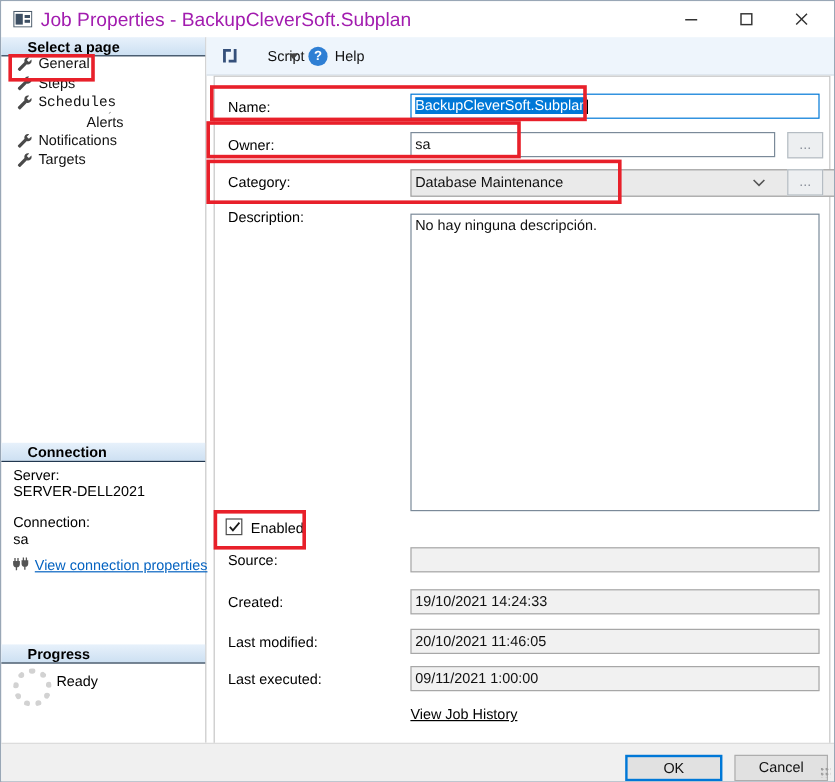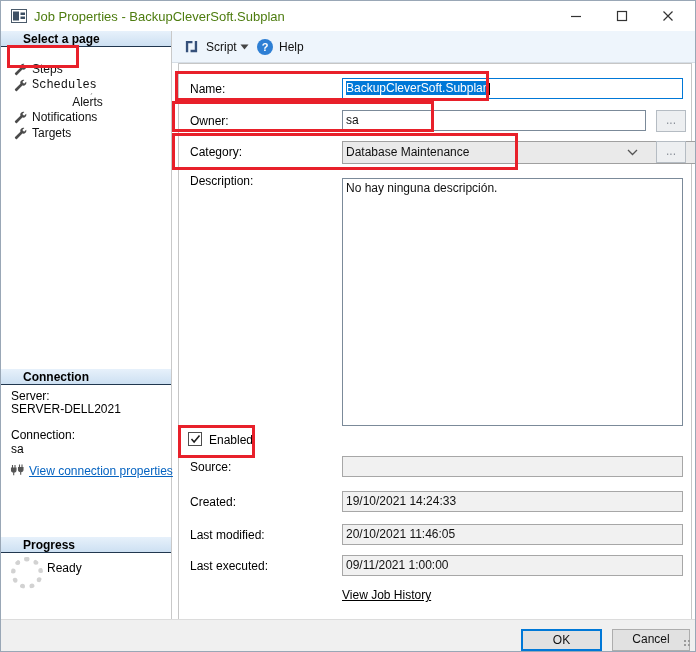--- a/index.html
+++ b/index.html
@@ -1,21 +1,21 @@
 <!DOCTYPE html>
 <html><head>
 <meta charset="utf-8">
 <style>
   html,body{margin:0;padding:0;background:#fff;}
   .window{position:relative;width:694px;height:650px;border:1px solid #99a7b6;background:#fff;
     font-family:"Liberation Sans",sans-serif;font-size:12px;color:#111;overflow:hidden;}
   
   .titlebar{position:absolute;left:0;top:0;width:100%;height:30px;background:#fff;}
   .title-icon{position:absolute;left:10px;top:8px;width:16px;height:14px;}
-  .title-text{position:absolute;left:33px;top:8px;font-size:13px;color:#4d7c0f;white-space:nowrap;}
+  .title-text{position:absolute;left:33px;top:8px;font-size:16px;color:#a21caf;white-space:nowrap;}
   .wbtn{position:absolute;top:0;width:46px;height:30px;display:flex;align-items:center;justify-content:center;}
   
   .sidebar-divider{position:absolute;left:170px;top:30px;width:1px;height:588px;background:#c9c9c9;}
   .sect-header{position:absolute;left:0;width:170px;height:16px;line-height:16px;font-weight:bold;
     padding-left:22px;box-sizing:border-box;background:linear-gradient(to bottom,#e7f1fb,#cde0f2);
     border-bottom:1px solid #21374f;color:#000;}
   .side-item{position:absolute;left:0;width:168px;height:16px;display:flex;align-items:center;}
   .side-item .wrench{margin-left:13px;width:13px;height:13px;}
   .side-item .s-lbl{margin-left:5px;}
   .side-text{position:absolute;color:#000;}
@@ -80,20 +80,26 @@
       <svg width="12" height="12" viewBox="0 0 12 12">
           <path d="M1.5 1.5l9 9M10.5 1.5l-9 9" stroke="#333" stroke-width="1.2"></path>
         </svg>
     </div>
   </div>
 
   <div class="sidebar-divider"></div>
 
   <div class="sect-header" style="top:30px;">Select a page</div>
 
+  <div class="side-item" style="top:44px;">
+    <svg class="wrench" viewBox="0 0 16 16">
+        <path fill="#4a4a4a" d="M15.2 4.6c0-.4-.1-.9-.3-1.3l-2.5 2.5-2.2-2.2 2.5-2.5c-.4-.2-.9-.3-1.3-.3-2 0-3.7 1.7-3.7 3.7 0 .4.1.8.2 1.2L1.3 12.3c-.4.4-.4 1 0 1.4l1 1c.4.4 1 .4 1.4 0l6.6-6.6c.4.1.8.2 1.2.2 2 0 3.7-1.7 3.7-3.7z"></path>
+      </svg>
+    <span class="s-lbl">General</span>
+  </div>
   <div class="side-item" style="top:60px;">
     <svg class="wrench" viewBox="0 0 16 16">
         <path fill="#4a4a4a" d="M15.2 4.6c0-.4-.1-.9-.3-1.3l-2.5 2.5-2.2-2.2 2.5-2.5c-.4-.2-.9-.3-1.3-.3-2 0-3.7 1.7-3.7 3.7 0 .4.1.8.2 1.2L1.3 12.3c-.4.4-.4 1 0 1.4l1 1c.4.4 1 .4 1.4 0l6.6-6.6c.4.1.8.2 1.2.2 2 0 3.7-1.7 3.7-3.7z"></path>
       </svg>
     <span class="s-lbl">Steps</span>
   </div>
   <div class="side-item" style="top:76px;font-family:Liberation Mono, monospace;">
     <svg class="wrench" viewBox="0 0 16 16">
         <path fill="#4a4a4a" d="M15.2 4.6c0-.4-.1-.9-.3-1.3l-2.5 2.5-2.2-2.2 2.5-2.5c-.4-.2-.9-.3-1.3-.3-2 0-3.7 1.7-3.7 3.7 0 .4.1.8.2 1.2L1.3 12.3c-.4.4-.4 1 0 1.4l1 1c.4.4 1 .4 1.4 0l6.6-6.6c.4.1.8.2 1.2.2 2 0 3.7-1.7 3.7-3.7z"></path>
       </svg>
@@ -138,21 +144,21 @@
   <div class="sect-header" style="top:536px;">Progress</div>
   <div class="spinner"></div>
   <div class="side-text" style="left:46px;top:560px;">Ready</div>
 
   <div class="toolbar">
     <div class="tb-item" style="left:12px;">
       <svg width="15" height="15" viewBox="0 0 16 16">
         <path d="M2 2h7v2.5H4.5V14H2z" fill="#35507a"></path>
         <path d="M14 14H7v-2.5h4.5V2H14z" fill="#35507a"></path>
       </svg>
-      <span style="margin-left:7px;">Script</span>
+      <span style="margin-left:24px;">Script</span>
     </div>
     <div class="tb-item" style="left:68px;">
       <svg width="9" height="6" viewBox="0 0 9 6">
           <path d="M0.5 0.5h8L4.5 5.5z" fill="#444"></path>
         </svg>
     </div>
     <div class="tb-item" style="left:85px;">
       <span class="help-circle">?</span>
       <span style="margin-left:6px;">Help</span>
     </div>

